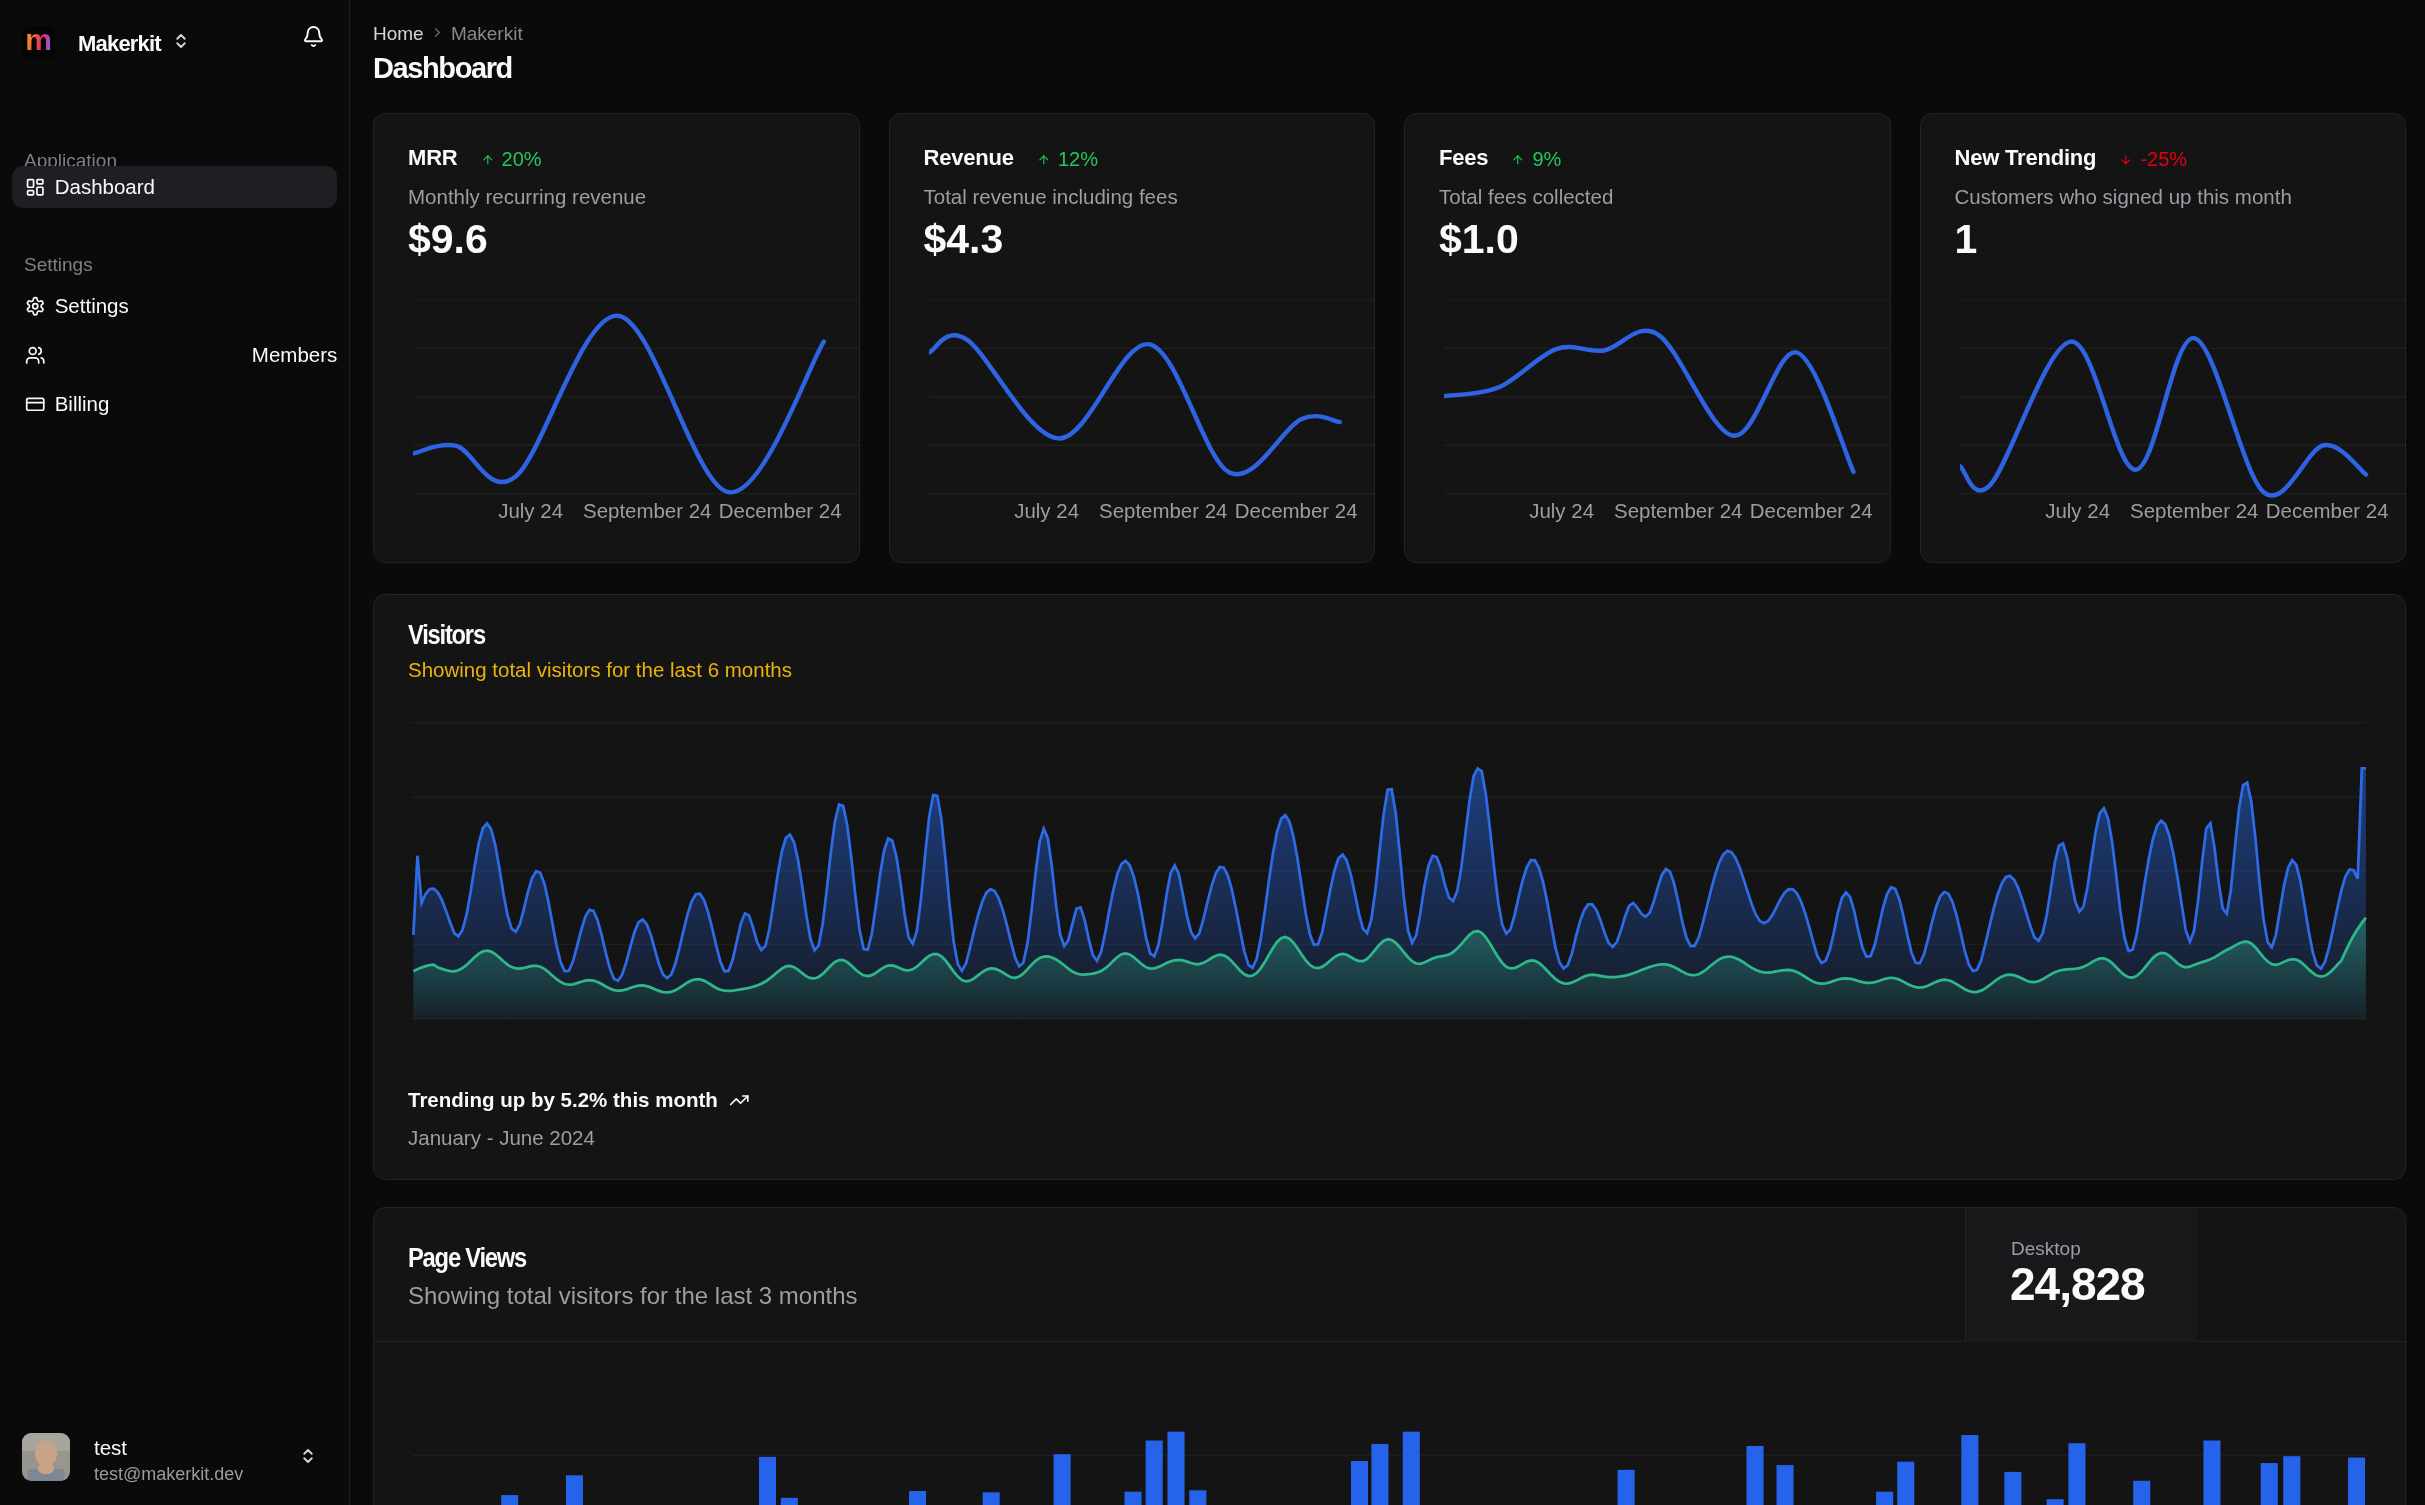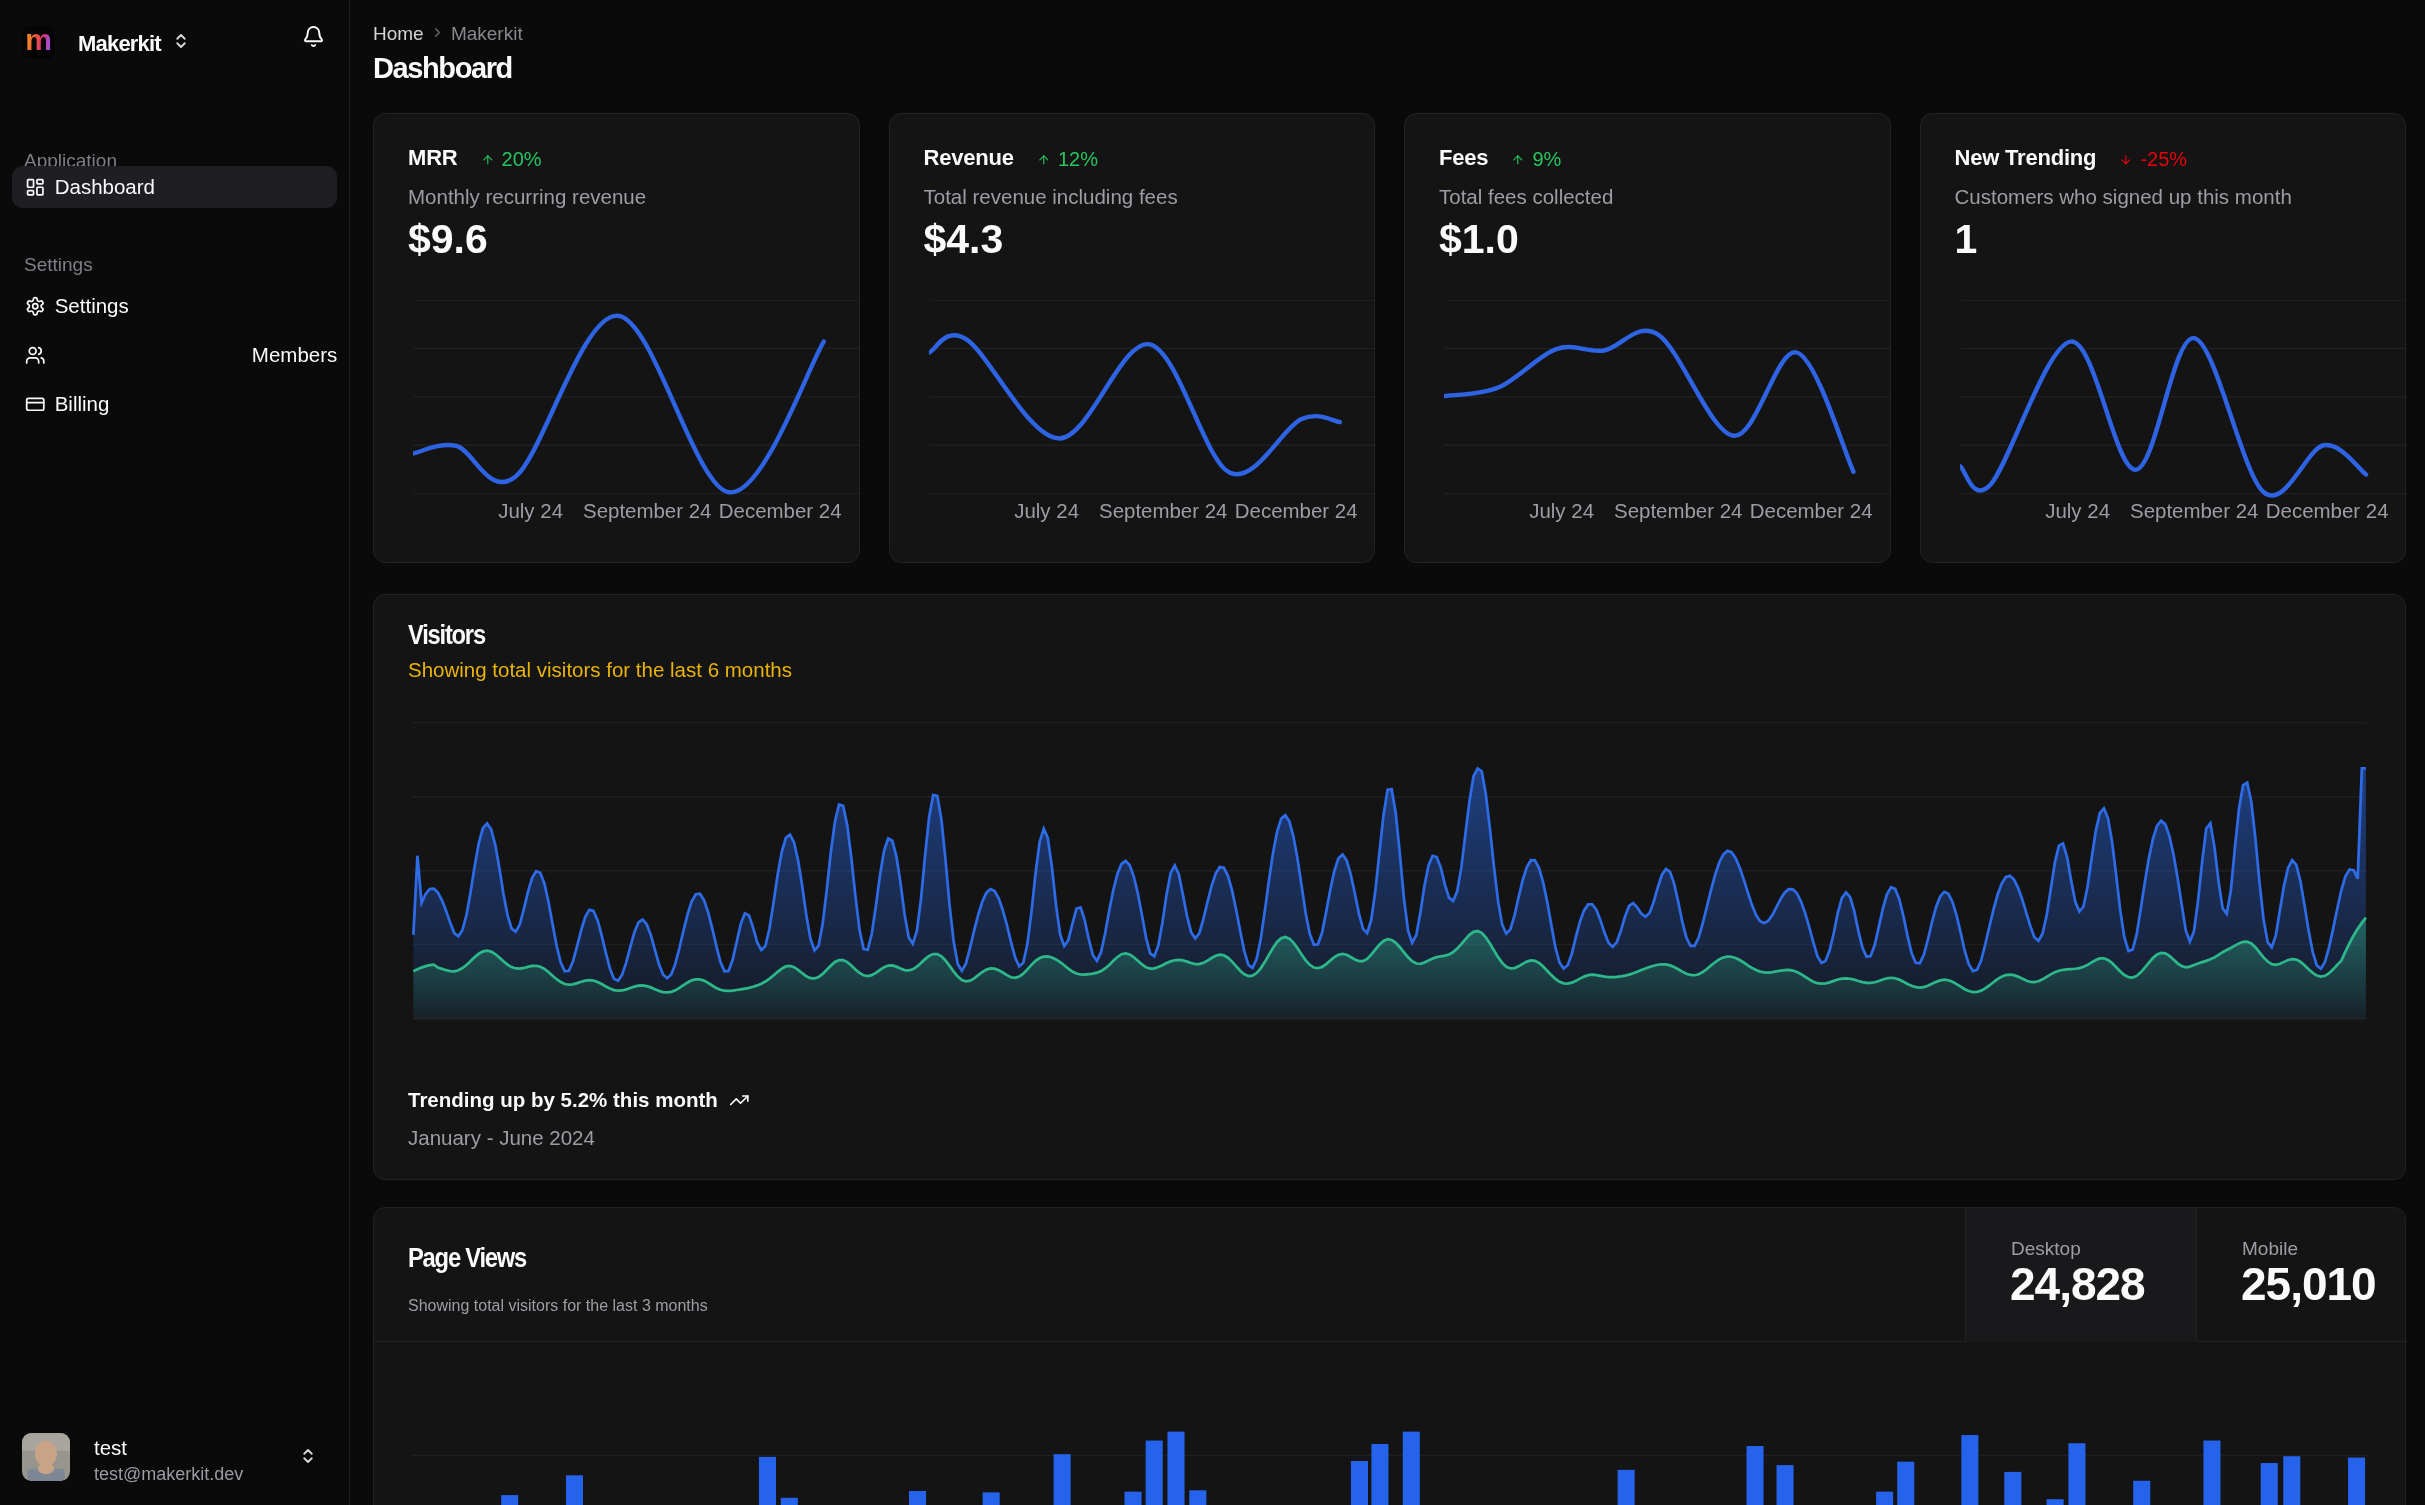--- a/index.html
+++ b/index.html
@@ -47,21 +47,21 @@
 .visitors { position:absolute; left:24px; top:594px; width:2033px; height:586px; }
 .vtitle { position:absolute; left:34px; top:24.6px; font-size:27px; font-weight:700; letter-spacing:-1.4px; transform:scaleX(0.88); transform-origin:left; }
 .vdesc { position:absolute; left:34px; top:63px; font-size:20.5px; color:#eab308; }
 .vischart { position:absolute; left:38px; top:116px; }
 .vfoot1 { position:absolute; left:34px; top:493px; font-size:20.5px; font-weight:700; display:flex; align-items:center; }
 .vfoot1 svg { margin-left:11px; }
 .vfoot2 { position:absolute; left:34px; top:531px; font-size:20.5px; color:#9d9da5; }
 .pageviews { position:absolute; left:24px; top:1207px; width:2033px; height:409px; }
 .pvhead { position:absolute; left:0; top:0; width:2033px; height:134px; border-bottom:1.4px solid #232325; }
 .pvtitle { position:absolute; left:34px; top:35px; font-size:27px; font-weight:700; letter-spacing:-1.4px; transform:scaleX(0.88); transform-origin:left; }
-.pvdesc { position:absolute; left:34px; top:89px; font-size:16px; color:#9d9da5; }
+.pvdesc { position:absolute; left:34px; top:74px; font-size:24px; color:#9d9da5; }
 .pvcell { position:absolute; top:0; height:134px; border-left:1.4px solid #232325;margin-left:13px; }
 .pvcell .lab { position:absolute; left:45px; top:30px; font-size:19px; color:#9d9da5; }
 .pvcell .num { position:absolute; left:44px; top:49px; font-size:46px; font-weight:700; letter-spacing:-1px; }
 .pvcell.desktop { left:1578px; width:232px; background:#19191b; }
 .pvcell.mobile { left:1809px; width:224px; }
 .barchart { position:absolute; left:0px; top:135px; }
 </style></head>
 <body>
 <div class="sidebar">
   <div class="logo">
@@ -275,24 +275,20 @@
     <div class="vfoot2">January - June 2024</div>
   </div>
   <div class="card pageviews">
     <div class="pvhead">
       <div class="pvtitle">Page Views</div>
       <div class="pvdesc">Showing total visitors for the last 3 months</div>
       <div class="pvcell desktop">
           <div class="lab">Desktop</div>
           <div class="num">24,828</div>
         </div>
-      <div class="pvcell mobile">
-          <div class="lab">Mobile</div>
-          <div class="num">25,010</div>
-        </div>
     </div>
     <svg class="barchart" width="2033" height="163" viewBox="0 0 2980 239">
         <line x1="55" y1="165" x2="2922" y2="165" stroke="#ffffff" stroke-opacity="0.05" stroke-width="2"></line>
         <rect x="186" y="223" width="25" height="20" fill="#2563eb"></rect>
         <rect x="281" y="194" width="25" height="49" fill="#2563eb"></rect>
         <rect x="564" y="167" width="25" height="76" fill="#2563eb"></rect>
         <rect x="596" y="227" width="25" height="16" fill="#2563eb"></rect>
         <rect x="784" y="217" width="25" height="26" fill="#2563eb"></rect>
         <rect x="892" y="219" width="25" height="24" fill="#2563eb"></rect>
         <rect x="996" y="163" width="25" height="80" fill="#2563eb"></rect>

